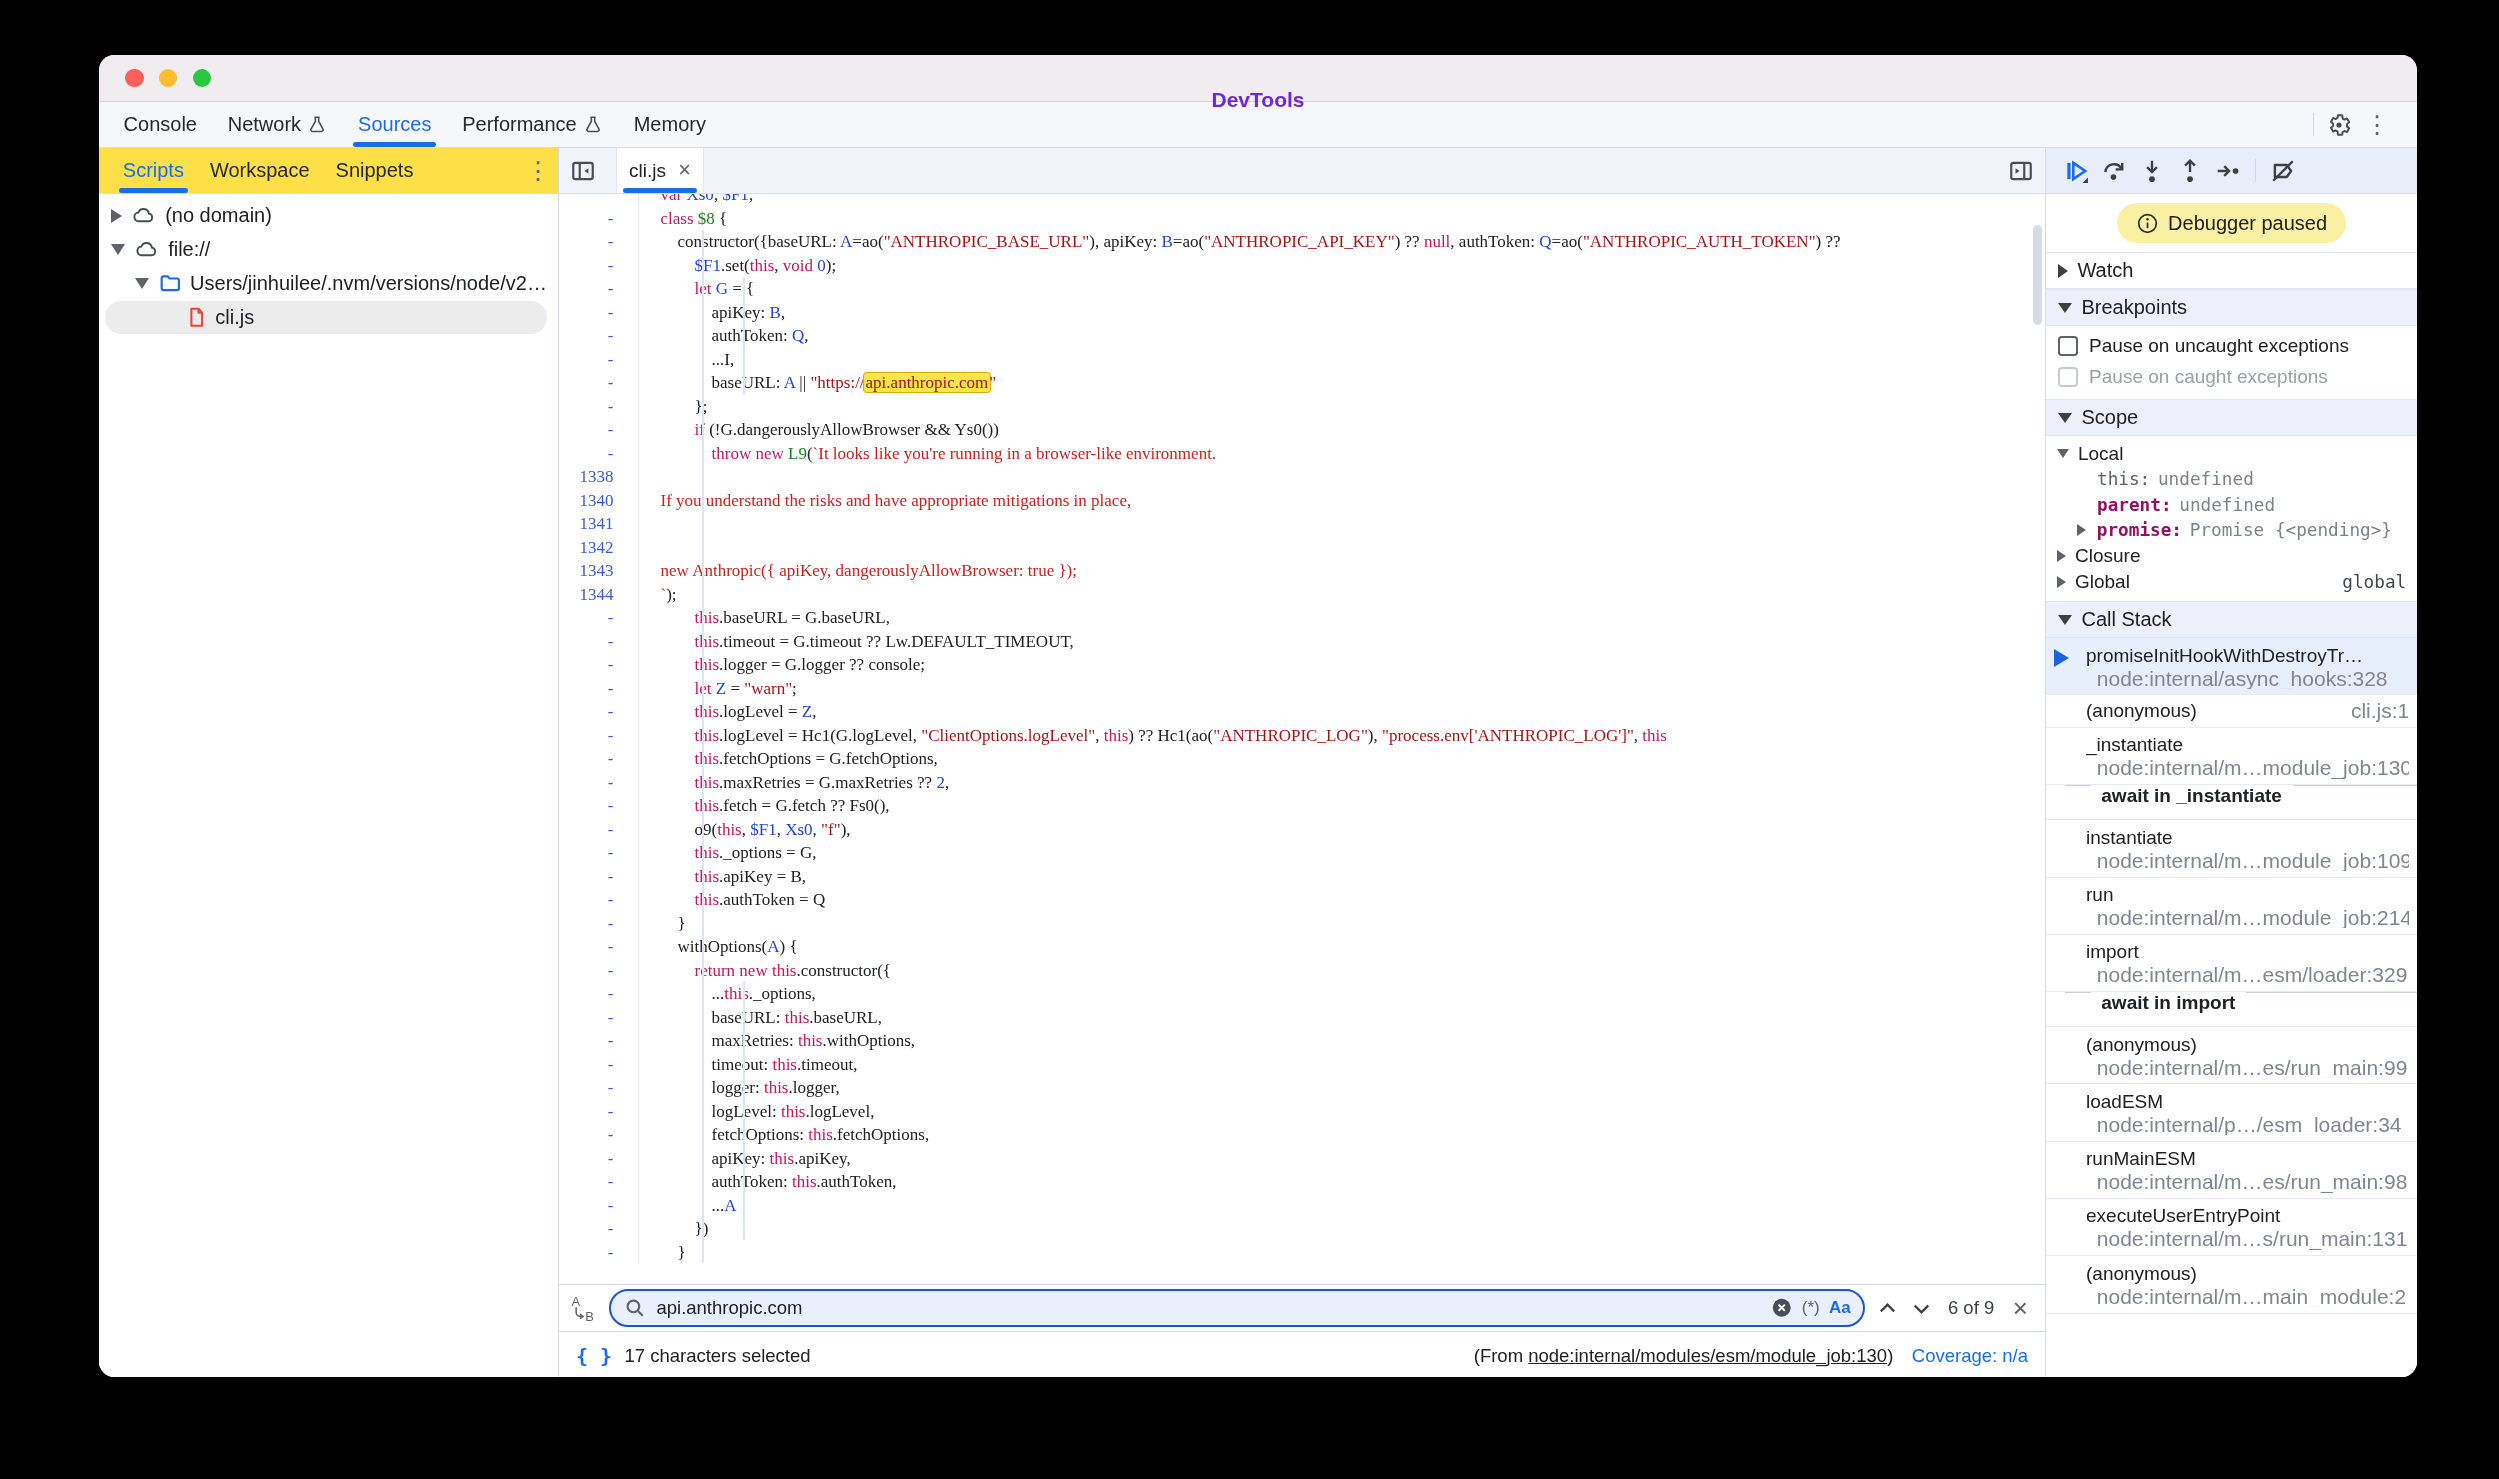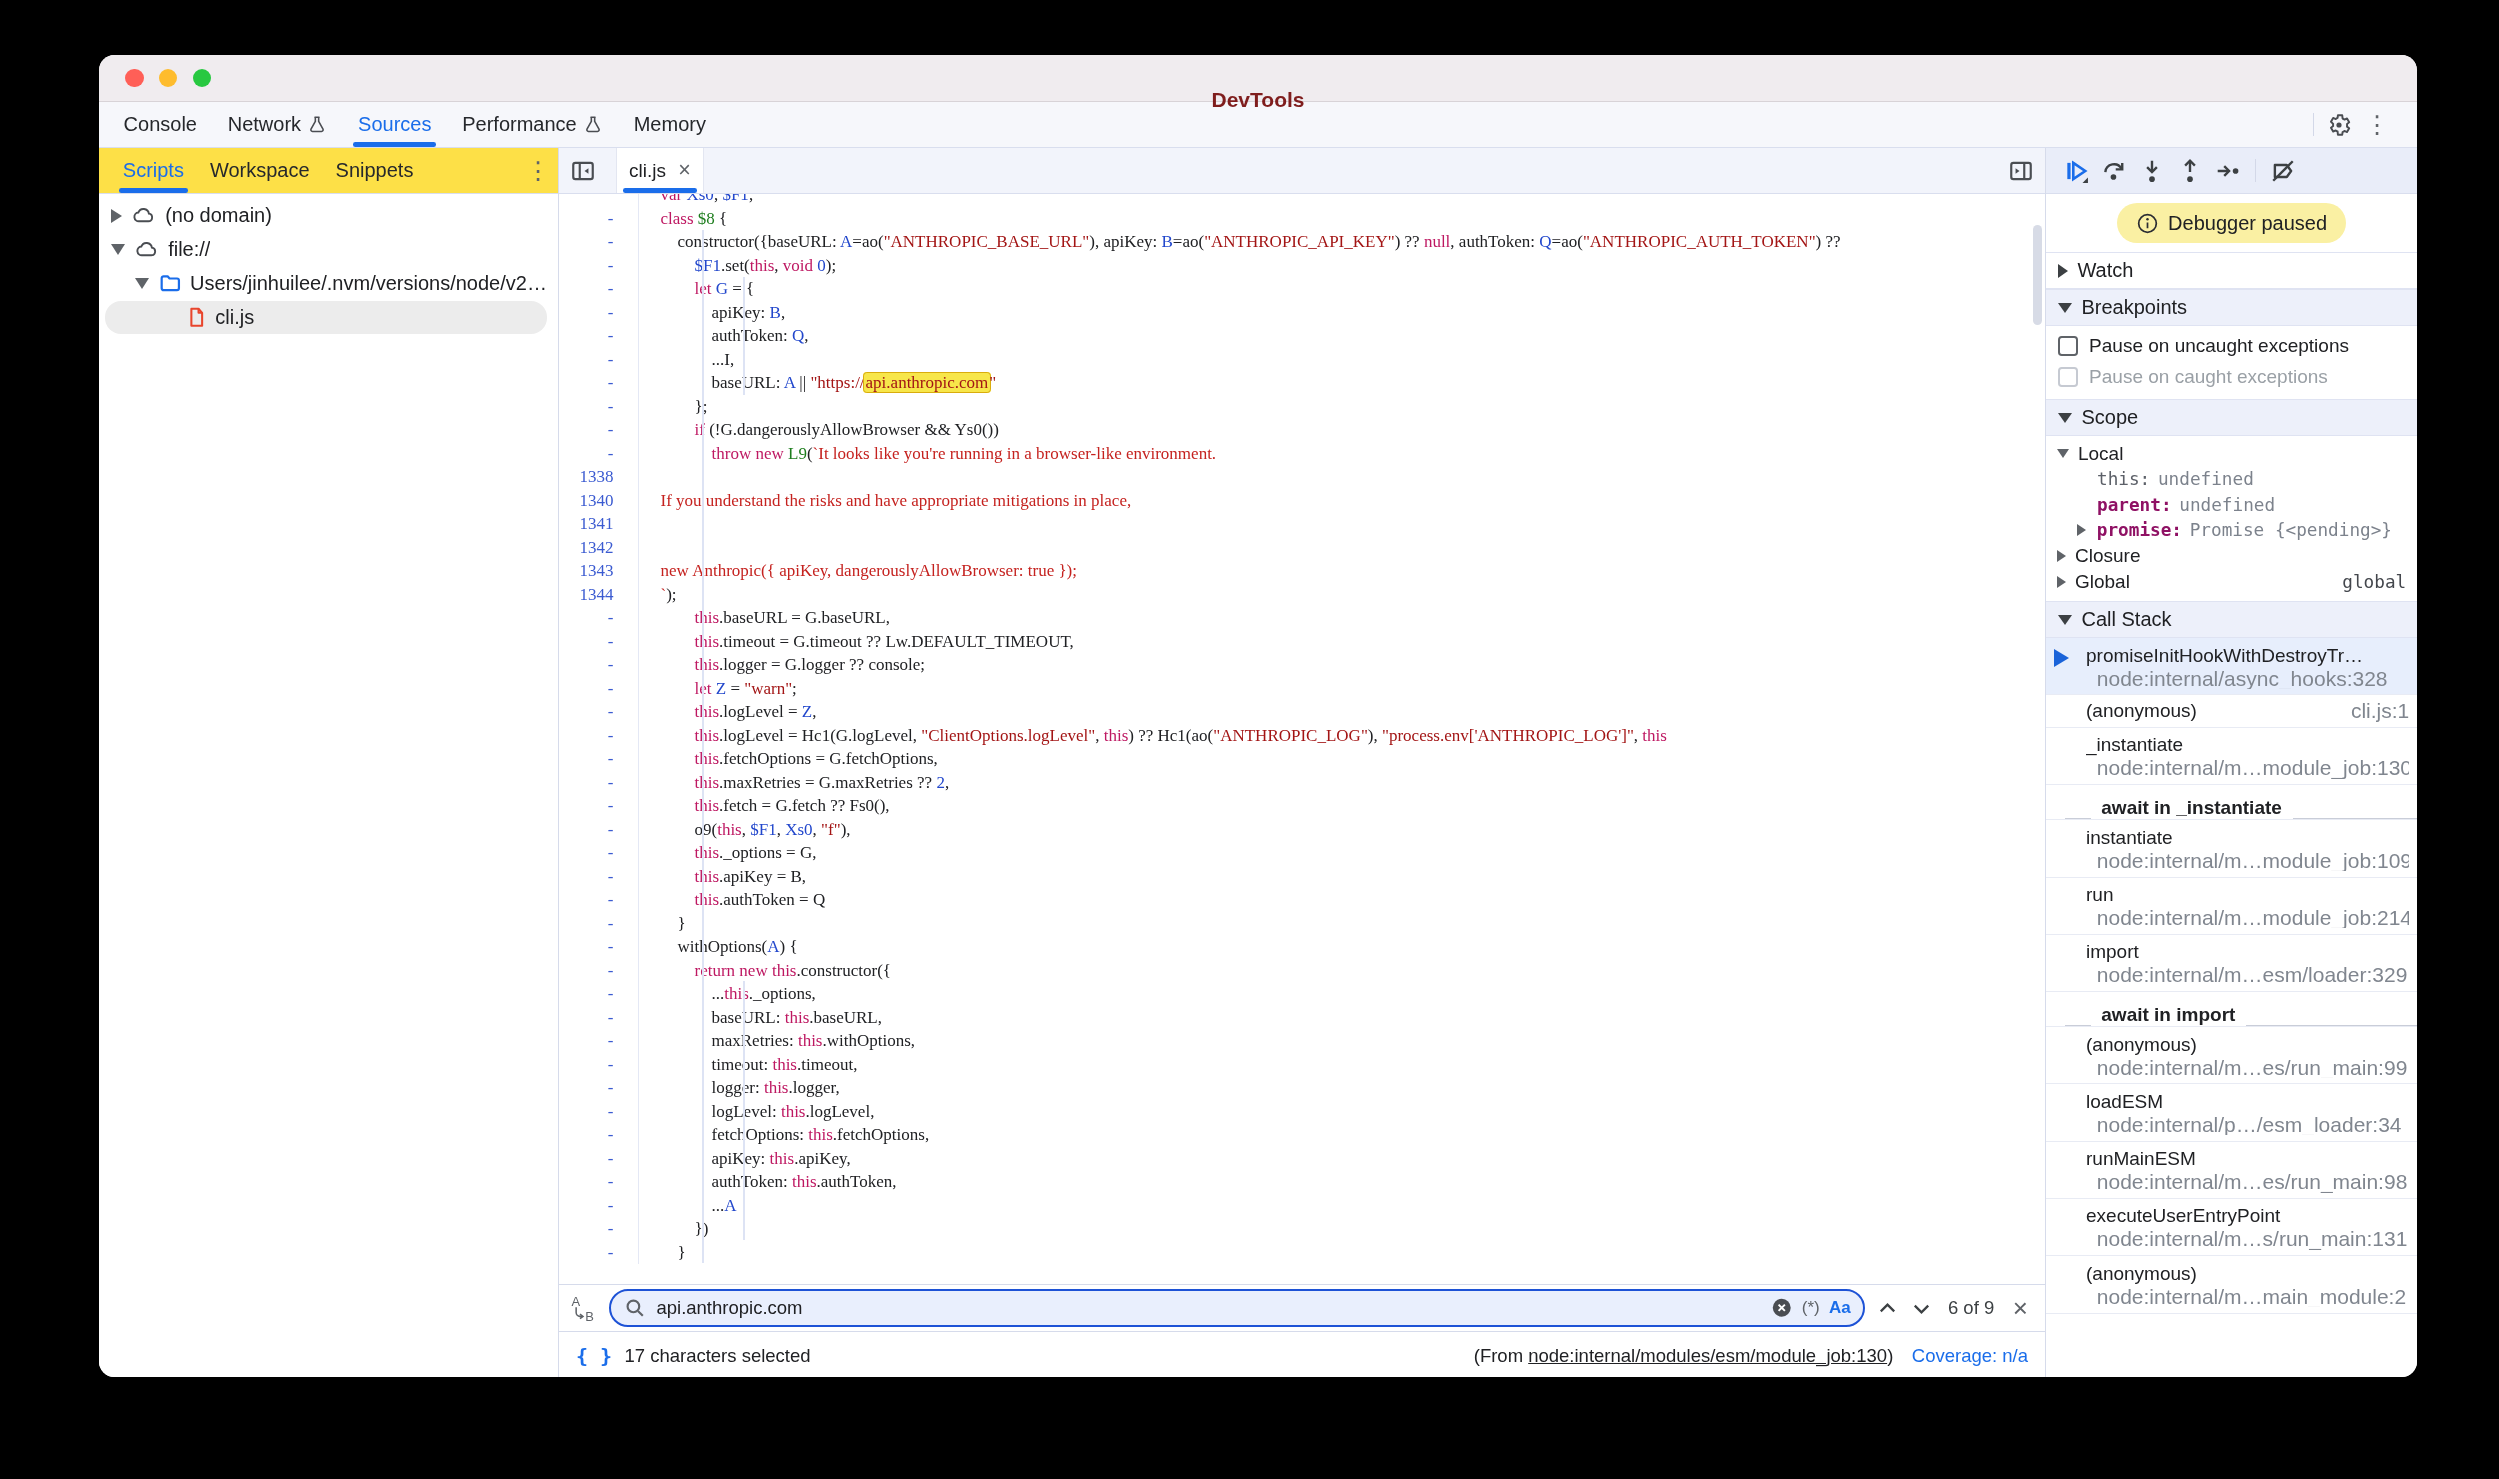--- a/index.html
+++ b/index.html
@@ -5,21 +5,21 @@
   html,body{margin:0;padding:0;background:#000;width:2500px;height:1479px;overflow:hidden;
     font-family:"Liberation Sans","DejaVu Sans",sans-serif;}
   .window{position:absolute;left:99px;top:55px;width:2318px;height:1322px;background:#fff;
     border-radius:15.4px;overflow:hidden;box-shadow:0 23px 62px rgba(0,0,0,.6);}
   
   .titlebar{height:46px;background:#f0ecef;border-bottom:0.8px solid #d8d3d7;position:relative;
     display:flex;align-items:center;}
   .lights{display:flex;gap:15.4px;margin-left:26px;}
   .light{width:18.5px;height:18.5px;border-radius:50%;}
   .light.red{background:#ff5f57;}.light.yellow{background:#febc2e;}.light.green{background:#28c840;}
-  .win-title{position:absolute;left:0;right:0;text-align:center;font-size:21px;font-weight:600;color:#7f1d1d;margin-top:44px;}
+  .win-title{position:absolute;left:0;right:0;text-align:center;font-size:21px;font-weight:600;color:#6d28d9;margin-top:44px;}
   
   .toolbar{height:45px;background:#f6f7fb;border-bottom:0.8px solid #d9deee;display:flex;align-items:center;}
   .main-tabs{display:flex;height:100%;margin-left:9.2px;}
   .main-tab{display:flex;align-items:center;gap:6.2px;padding:0 15.4px;font-size:20px;color:#26282c;
     position:relative;cursor:default;}
   .main-tab.active{color:#1a6dea;}
   .main-tab.active::after{content:"";position:absolute;left:10.8px;right:10.8px;bottom:0;height:4.6px;
     border-radius:2.3px;background:#1a6dea;}
   .toolbar-right{margin-left:auto;display:flex;align-items:center;margin-right:15.4px;}
   .vdiv{width:0.8px;height:23px;background:#d3d8e8;margin:0 12.3px;}
@@ -113,21 +113,21 @@
   .pval{color:#7c828c;margin-left:7.7px;}
   .frames{flex:1;overflow:hidden;}
   .frame{position:relative;padding:5.4px 7.7px 5.4px 40px;border-bottom:0.8px solid #e8ebf4;}
   .frame.active{background:#e7eefc;}
   .frame .exec-arrow{position:absolute;left:7.7px;top:10.8px;width:0;height:0;
     border-left:15.4px solid #1a63d9;border-top:9.2px solid transparent;border-bottom:9.2px solid transparent;}
   .frame .fn{font-size:19px;color:#202124;line-height:24px;white-space:nowrap;overflow:hidden;}
   .frame .loc{font-size:21px;color:#80868f;line-height:21.5px;padding-left:10.8px;white-space:nowrap;overflow:hidden;}
   .frame.inline{display:flex;align-items:center;padding-top:3.8px;padding-bottom:3.8px;}
   .frame.inline .loc{margin-left:auto;padding-left:0;}
-  .frame-await{display:flex;align-items:flex-end;gap:10.8px;height:34px;padding-left:18.5px;
+  .frame-await{display:flex;align-items:flex-start;gap:10.8px;height:34px;padding-left:18.5px;
     font-weight:bold;font-size:19px;border-bottom:0.8px solid #e8ebf4;}
   .frame-await::before{content:"";width:26px;border-top:1.5px solid #c9cdd8;}
   .frame-await::after{content:"";flex:1;border-top:1.5px solid #c9cdd8;margin-right:0;}
   svg{display:block;}
 </style>
 </head>
 <body>
 
 <div class="window">
 

